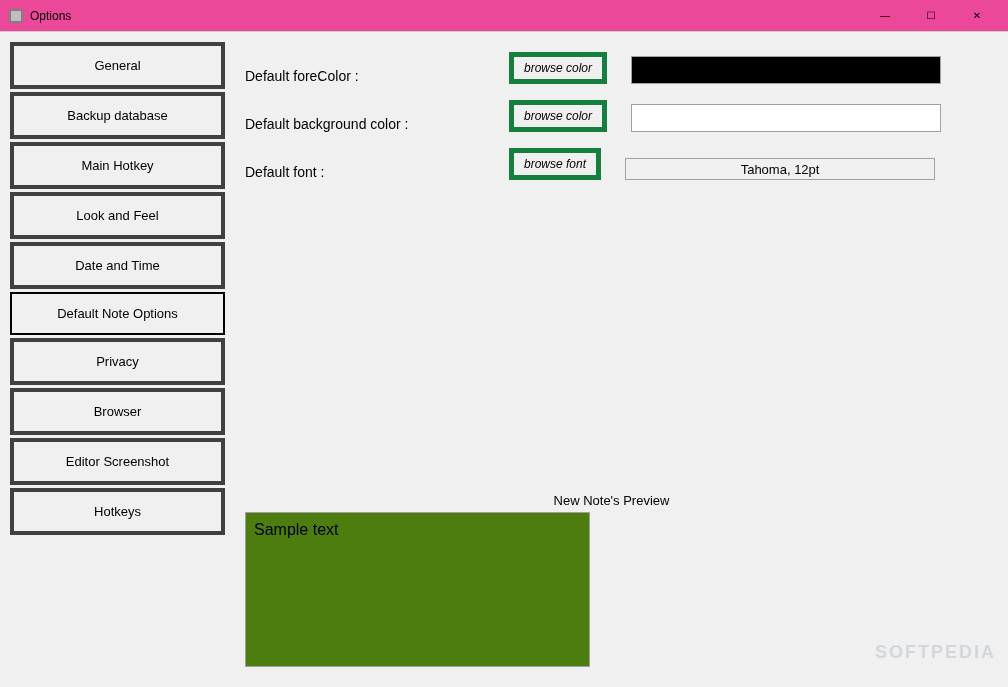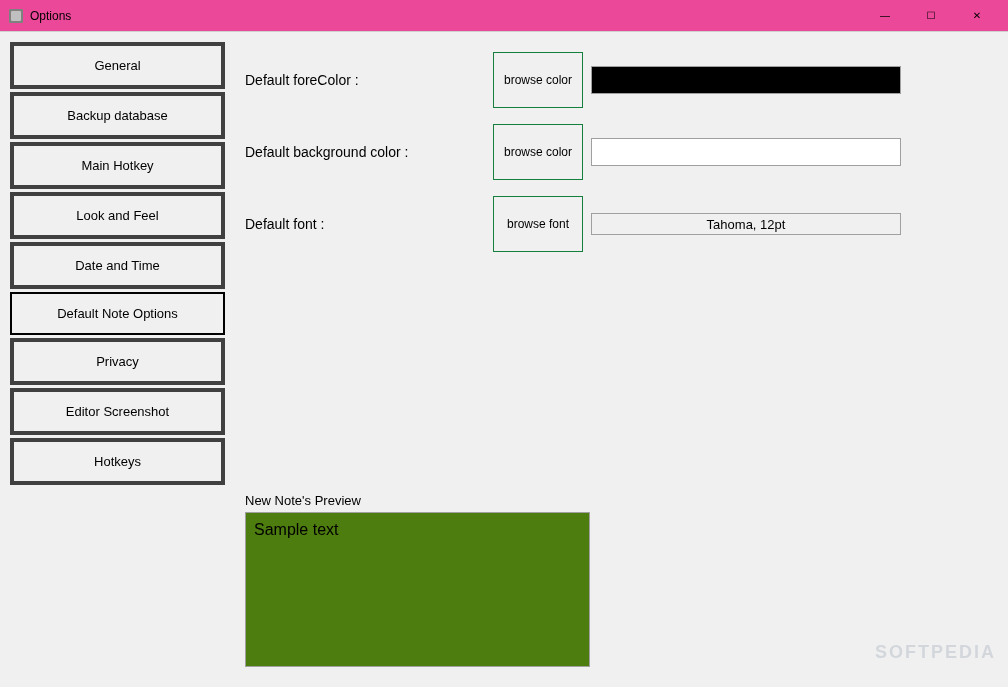--- a/index.html
+++ b/index.html
@@ -114,39 +114,40 @@
 
     .options-section {
       display: flex;
       flex-direction: column;
       gap: 16px;
       margin-bottom: 20px;
     }
 
     .option-row {
       display: flex;
-      align-items: center;
-      gap: 8px;
+      align-items: flex-end;
+      gap: 24px;
     }
 
     .option-label {
       min-width: 240px;
       font-size: 14px;
       color: #000;
     }
 
     .browse-btn {
-      padding: 20px 10px;
-      background: #f0f0f0;
-      border: 1px solid #15803d;
+      padding: 4px 10px;
+      background: #f0f0f0;
+      border: 5px solid #15803d;
       cursor: pointer;
       font-size: 12px;
       font-family: 'Segoe UI', Tahoma, sans-serif;
       min-width: 90px;
       text-align: center;
+      font-style: italic;
     }
 
     .color-display {
       width: 310px;
       height: 28px;
       border: 1px solid #a0a0a0;
     }
 
     .color-display.black {
       background: #000;
@@ -169,20 +170,21 @@
     }
 
     .preview-section {
       margin-top: auto;
     }
 
     .preview-label {
       font-size: 13px;
       color: #000;
       margin-bottom: 4px;
+      text-align: center;
     }
 
     .preview-box {
       width: 345px;
       height: 155px;
       border: 1px solid #a0a0a0;
       background: #4d7c0f;
       padding: 8px;
       font-size: 16px;
       font-family: Tahoma, sans-serif;
@@ -222,20 +224,21 @@
 
   <div class="content">
     <div class="sidebar">
     <button class="sidebar-btn">General</button>
         <button class="sidebar-btn">Backup database</button>
         <button class="sidebar-btn">Main Hotkey</button>
         <button class="sidebar-btn">Look and Feel</button>
         <button class="sidebar-btn">Date and Time</button>
         <button class="sidebar-btn active">Default Note Options</button>
         <button class="sidebar-btn">Privacy</button>
+        <button class="sidebar-btn">Browser</button>
         <button class="sidebar-btn">Editor Screenshot</button>
         <button class="sidebar-btn">Hotkeys</button>
       </div>
 
     <div class="main-panel">
       <div class="options-section">
         <div class="option-row">
           <span class="option-label">Default foreColor :</span>
           <button class="browse-btn">browse color</button>
           <div class="color-display black"></div>

